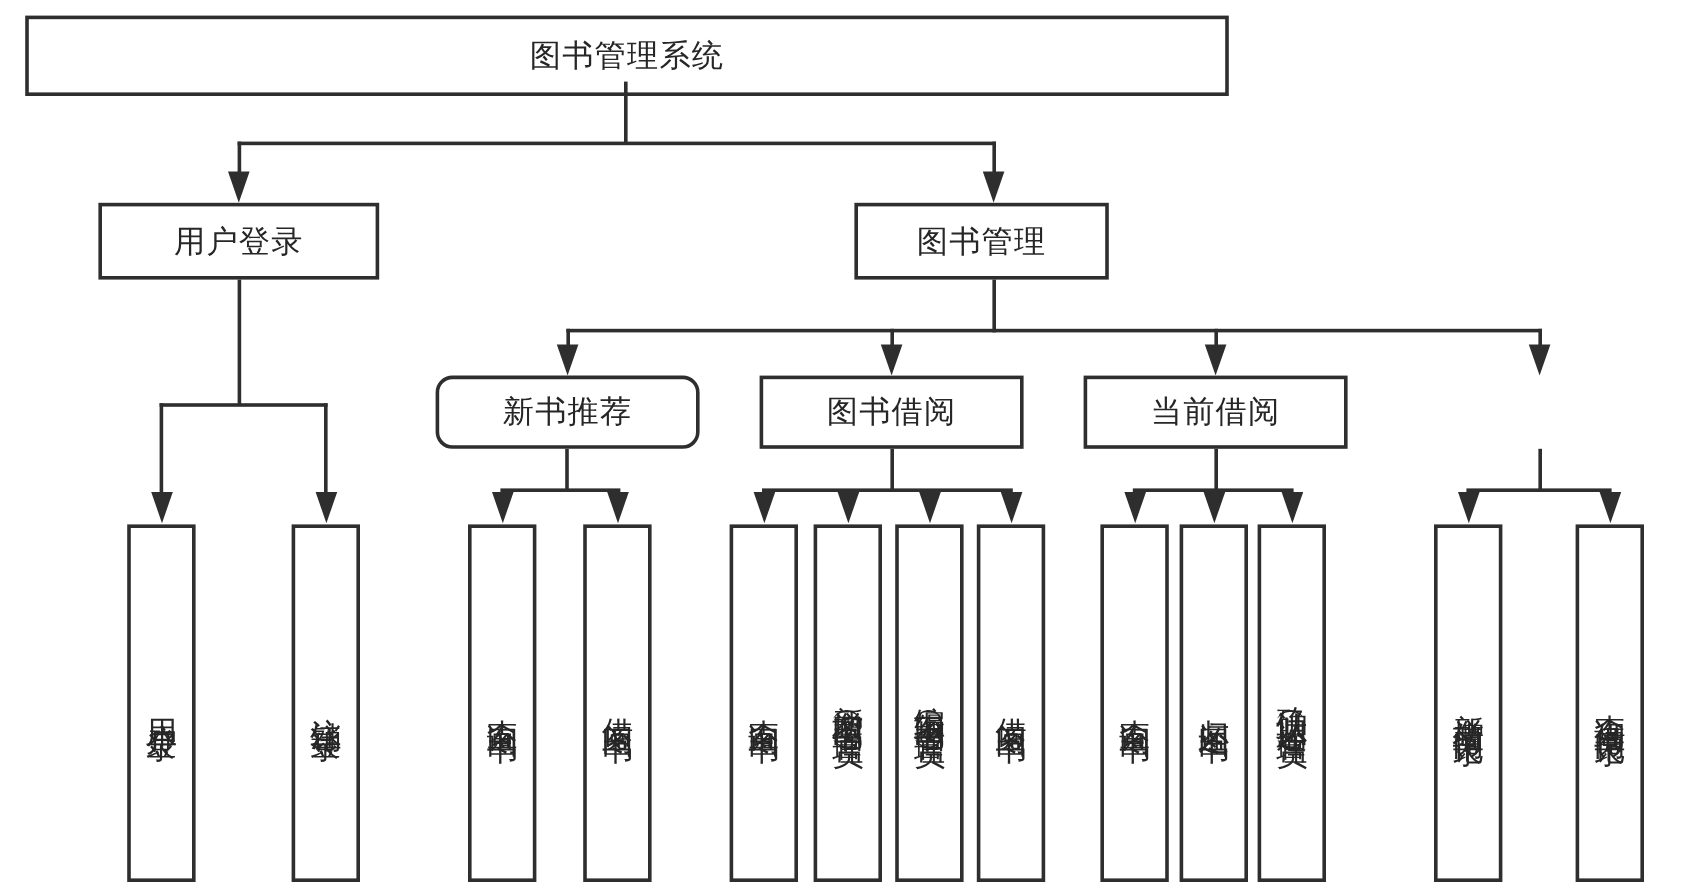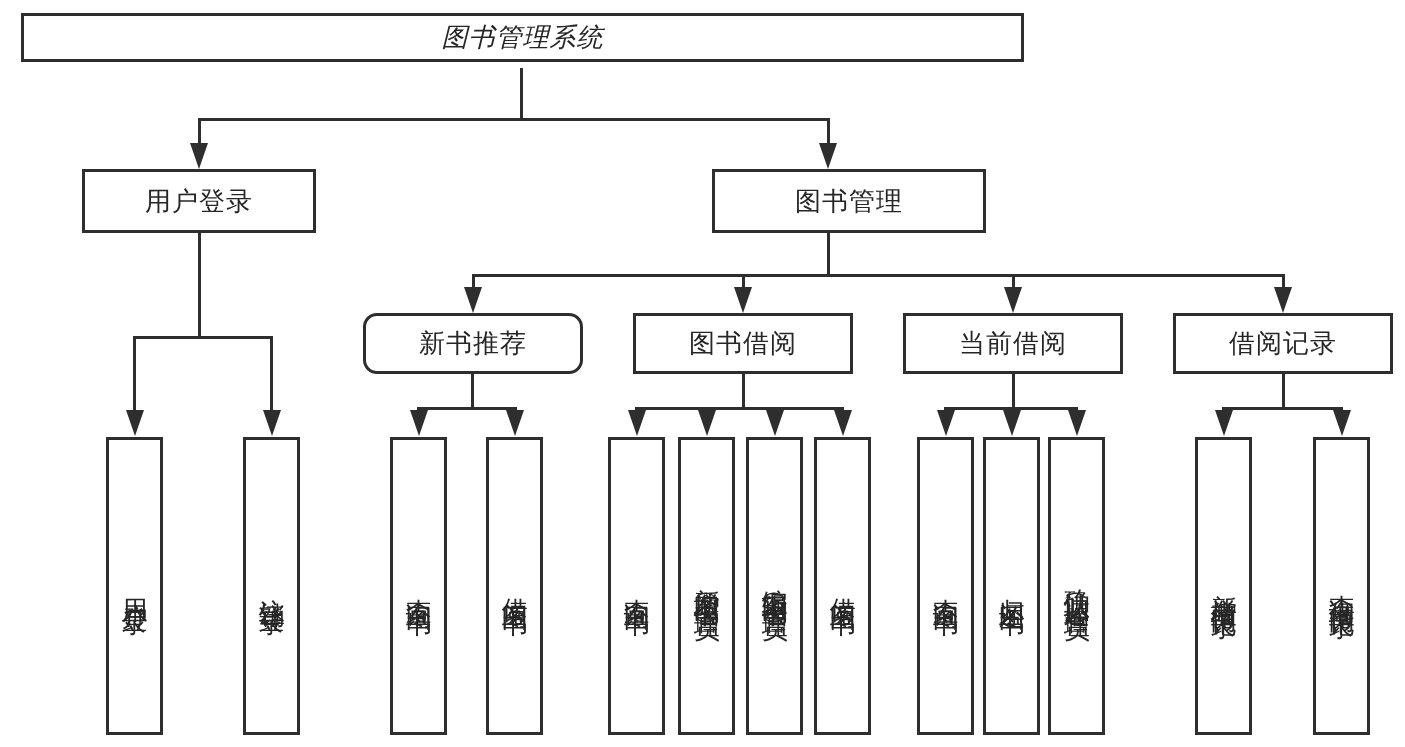--- a/index.html
+++ b/index.html
@@ -62,35 +62,35 @@
     white-space: nowrap;
     z-index: 10;
     letter-spacing: 1px;
   }
 </style>
 </head>
 <body>
 
 <div class="canvas">
 
-  <div class="node" style="left:21px; top:13px; width:1003px; height:49px;font-style:italic;">
+  <div class="node" style="left:21px; top:13px; width:1003px; height:67px;">
     <span>图书管理系统</span>
   </div>
 
   <div class="vline" style="left:520px; top:68px; height:52px;"></div>
   <div class="hline" style="left:198px; top:118px; width:632px;"></div>
   <div class="vline" style="left:198px; top:118px; height:28px;"></div>
   <div class="arrow" style="left:190px; top:143px;"></div>
   <div class="vline" style="left:827px; top:118px; height:28px;"></div>
   <div class="arrow" style="left:819px; top:143px;"></div>
 
   <div class="node" style="left:82px; top:169px; width:234px; height:64px;">
     <span>用户登录</span>
   </div>
-  <div class="node" style="left:712px; top:169px; width:274px; height:64px;">
+  <div class="node" style="left:712px; top:169px; width:212px; height:64px;">
     <span>图书管理</span>
   </div>
 
   <div class="vline" style="left:198px; top:233px; height:105px;"></div>
   <div class="hline" style="left:133px; top:336px; width:140px;"></div>
   <div class="vline" style="left:133px; top:336px; height:76px;"></div>
   <div class="arrow" style="left:126px; top:410px;"></div>
   <div class="vline" style="left:270px; top:336px; height:76px;"></div>
   <div class="arrow" style="left:263px; top:410px;"></div>
 
@@ -106,23 +106,20 @@
   <div class="arrow" style="left:1274px; top:287px;"></div>
 
   <div class="node" style="left:363px; top:313px; width:220px; height:61px;border-radius:14px;">
     <span>新书推荐</span>
   </div>
   <div class="node" style="left:903px; top:313px; width:220px; height:61px;">
     <span>当前借阅</span>
   </div>
   <div class="node" style="left:633px; top:313px; width:220px; height:61px;">
     <span>图书借阅</span>
-  </div>
-  <div class="node" style="left:1173px; top:313px; width:220px; height:61px;">
-    <span>借阅记录</span>
   </div>
 
   <div class="vline" style="left:471px; top:374px; height:35px;"></div>
   <div class="hline" style="left:417px; top:407px; width:100px;"></div>
   <div class="arrow" style="left:410px; top:410px;"></div>
   <div class="arrow" style="left:506px; top:410px;"></div>
 
   <div class="vline" style="left:742px; top:374px; height:35px;"></div>
   <div class="hline" style="left:635px; top:407px; width:209px;"></div>
   <div class="arrow" style="left:628px; top:410px;"></div>

